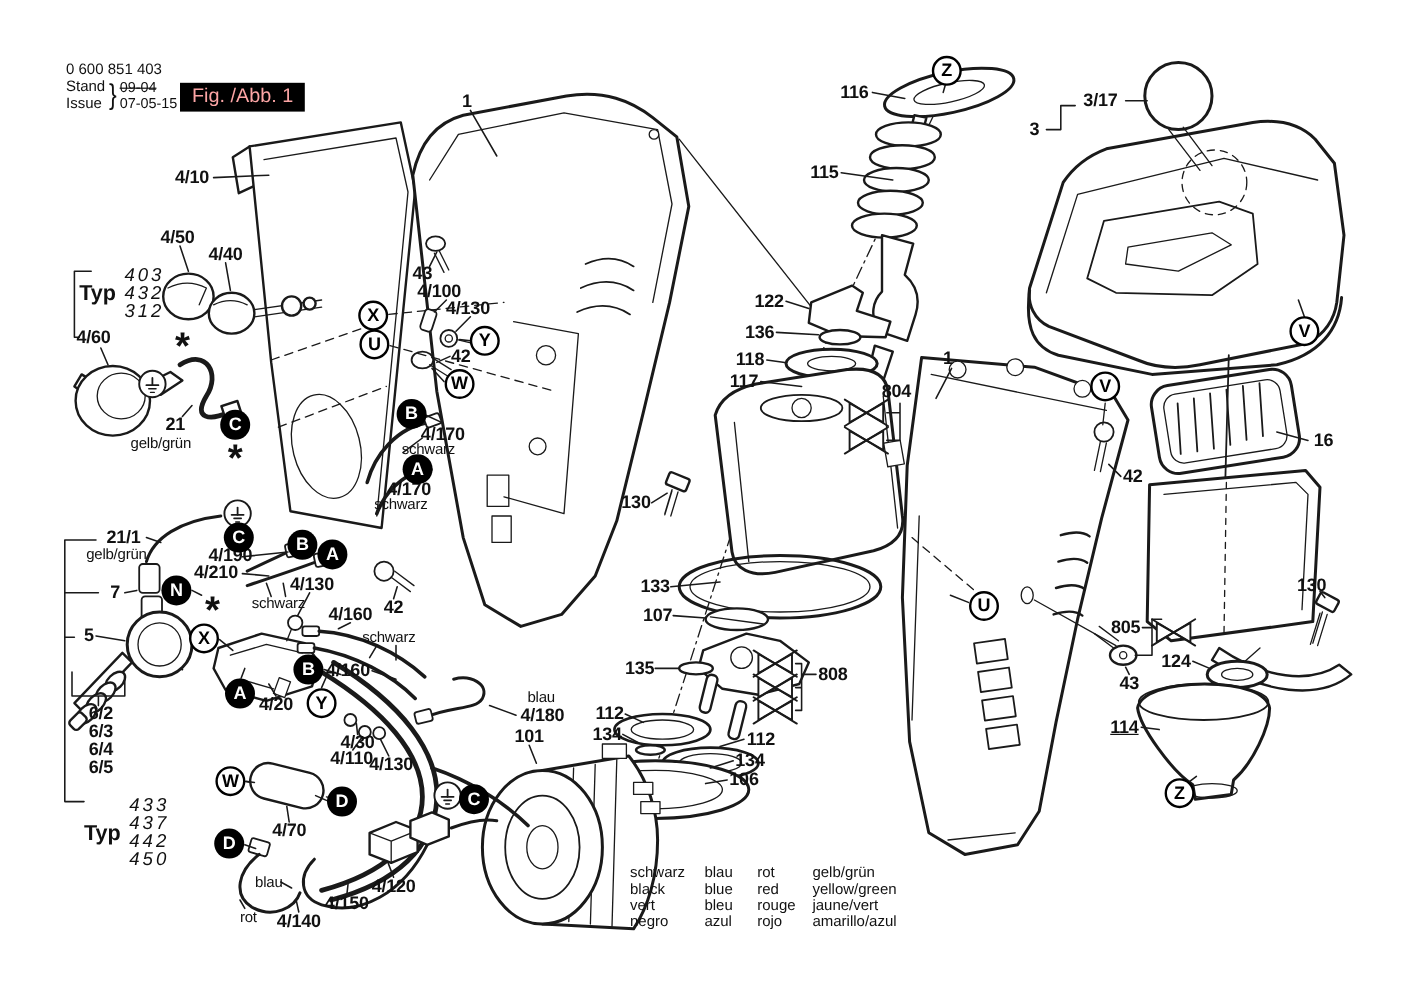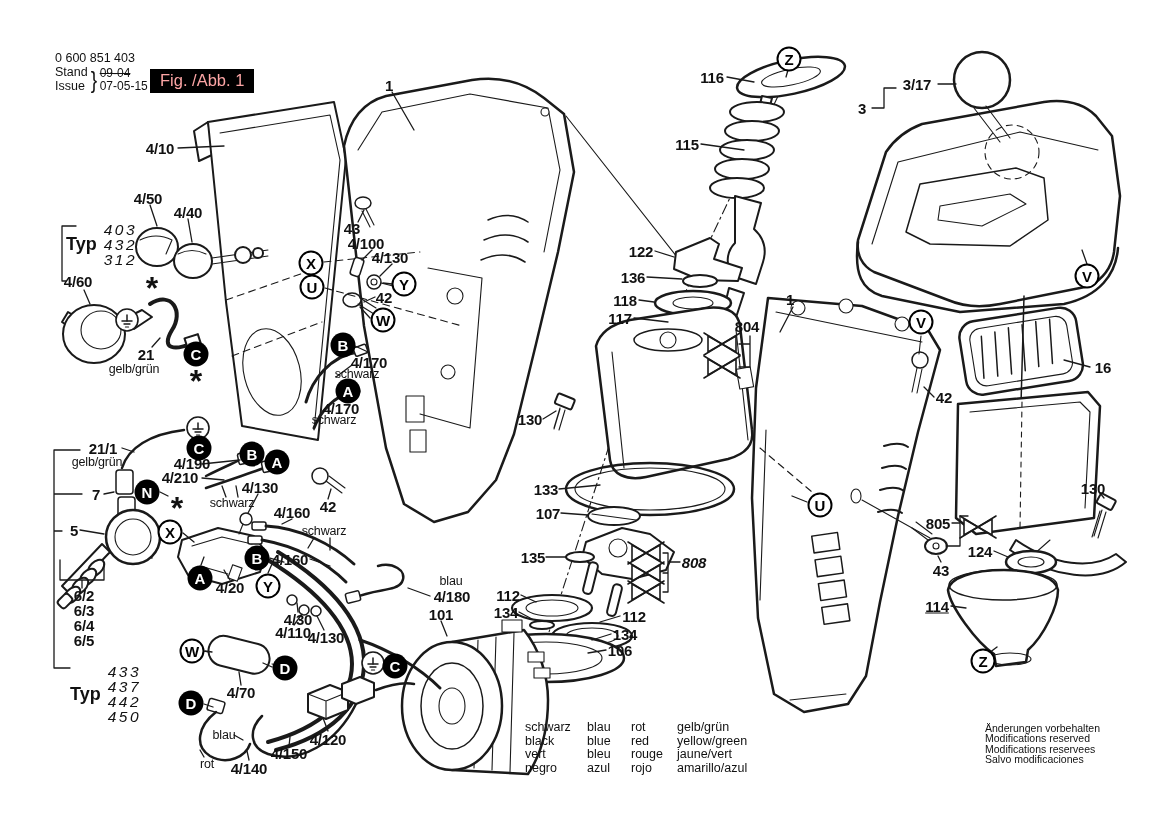--- a/index.html
+++ b/index.html
@@ -483,21 +483,21 @@
         <div class="callout" style="left: 241px; top: 692px;">4/70</div>
         <div class="callout small" style="left: 224px; top: 735px;">blau</div>
         <div class="callout small" style="left: 207px; top: 764px;">rot</div>
         <div class="callout" style="left: 249px; top: 768px;">4/140</div>
         <div class="callout" style="left: 289px; top: 753px;">4/150</div>
         <div class="callout" style="left: 328px; top: 739px;">4/120</div>
         <div class="callout" style="left: 530px; top: 419px;">130</div>
         <div class="callout" style="left: 546px; top: 489px;">133</div>
         <div class="callout" style="left: 548px; top: 513px;">107</div>
         <div class="callout" style="left: 533px; top: 557px;">135</div>
-        <div class="callout" style="left: 694px; top: 562px; font-style: italic;">808</div>
+        <div class="callout" style="left: 694px; top: 562px;">808</div>
         <div class="callout" style="left: 508px; top: 595px;">112</div>
         <div class="callout" style="left: 506px; top: 612px;">134</div>
         <div class="callout" style="left: 634px; top: 616px;">112</div>
         <div class="callout" style="left: 625px; top: 634px;">134</div>
         <div class="callout" style="left: 620px; top: 650px;">106</div>
         <div class="callout" style="left: 712px; top: 77px;">116</div>
         <div class="callout" style="left: 687px; top: 144px;">115</div>
         <div class="callout" style="left: 641px; top: 251px;">122</div>
         <div class="callout" style="left: 633px; top: 277px;">136</div>
         <div class="callout" style="left: 625px; top: 300px;">118</div>
@@ -557,20 +557,14 @@
         <div class="">yellow/green</div>
         <div class="">vert</div>
         <div class="">bleu</div>
         <div class="">rouge</div>
         <div class="">jaune/vert</div>
         <div class="">negro</div>
         <div class="">azul</div>
         <div class="">rojo</div>
         <div class="">amarillo/azul</div>
       </div>
-    <div id="footer-notes">
-        <div class="">Änderungen vorbehalten</div>
-        <div class="">Modifications reserved</div>
-        <div class="">Modifications reservees</div>
-        <div class="">Salvo modificaciones</div>
-      </div>
   </div>
 </div>
 
 </body></html>

